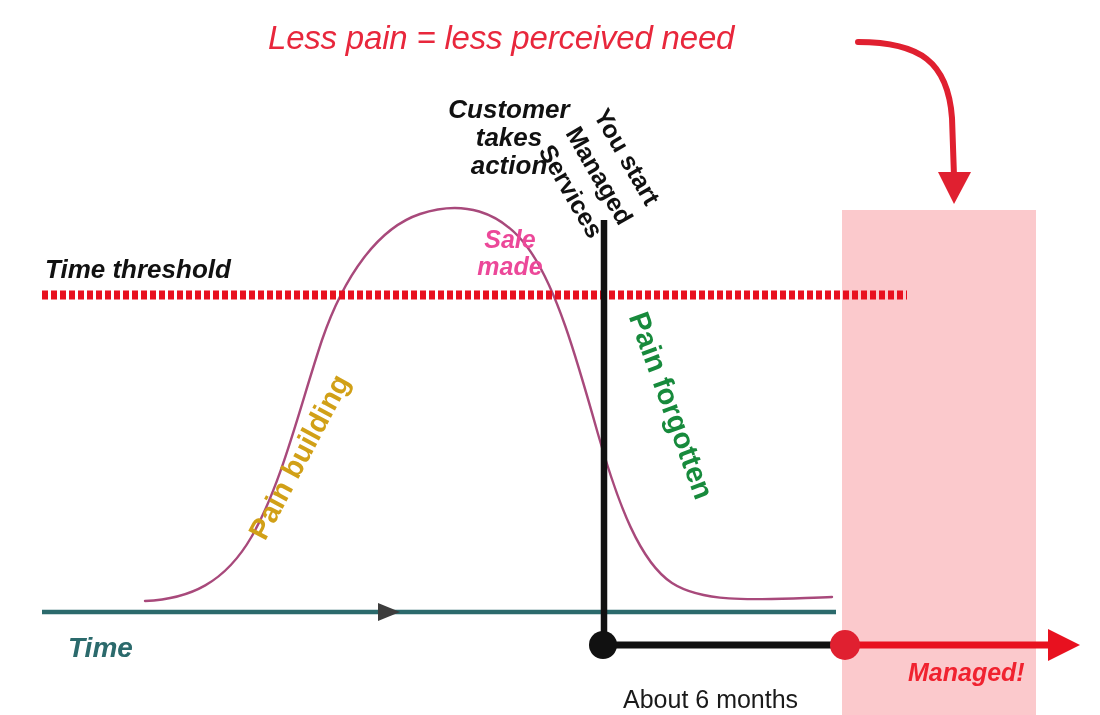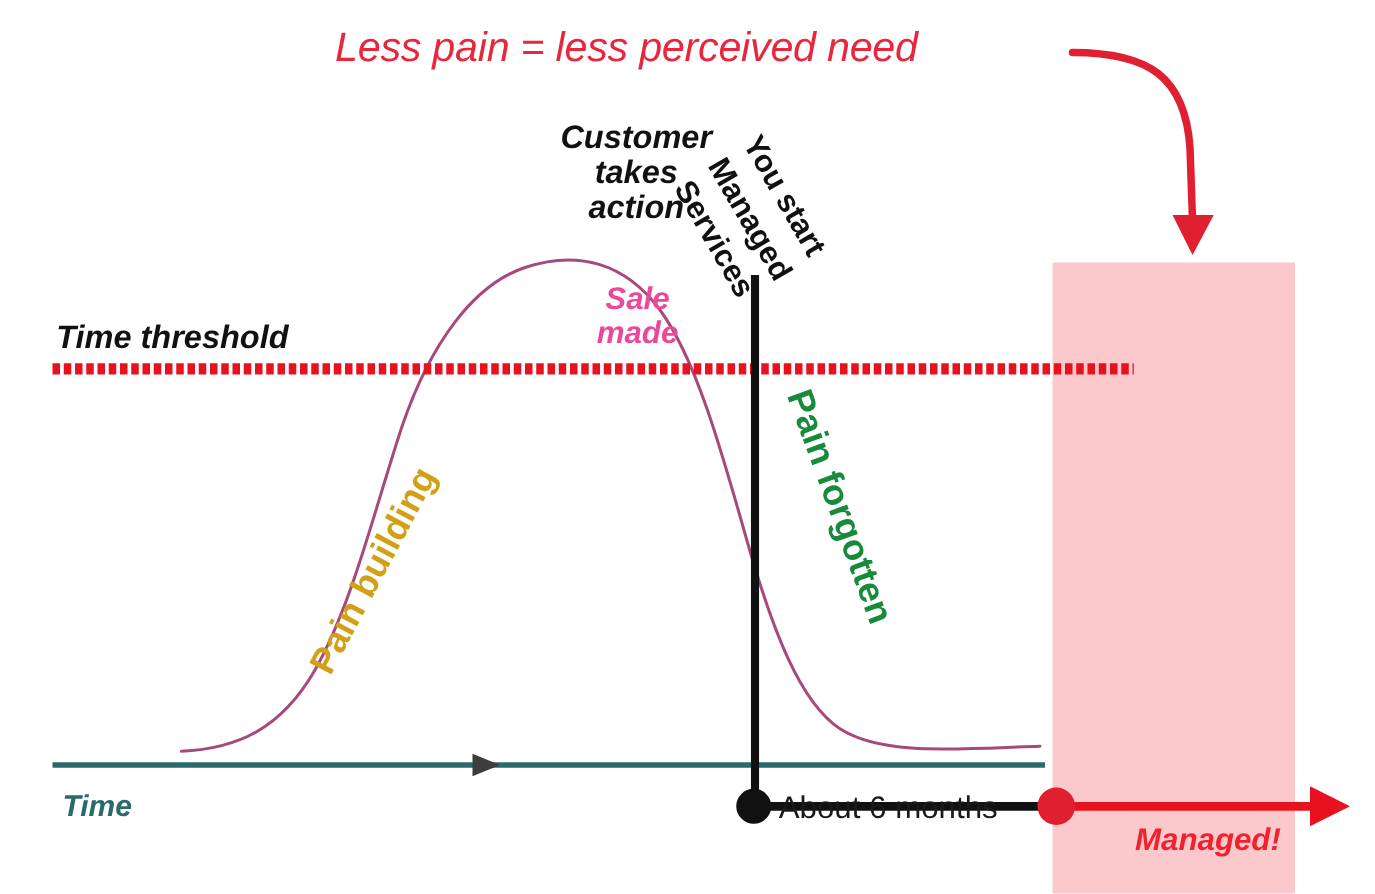--- a/index.html
+++ b/index.html
@@ -49,25 +49,25 @@
     left:243px;top:530px;
     font-size:29px;font-weight:bold;color:#D1A017;
     transform:rotate(-62deg);transform-origin:0 0;
   }
   .pain-forgotten{
     left:652px;top:308px;
     font-size:29px;font-weight:bold;color:#178A3C;
     transform:rotate(70deg);transform-origin:0 0;
   }
   .time-label{
-    left:50px;top:633px;
-    font-size:24px;font-weight:bold;font-style:italic;color:#2B6A6C;
+    left:68px;top:633px;
+    font-size:28px;font-weight:bold;font-style:italic;color:#2B6A6C;
   }
   .about-months{
-    left:623px;top:633px;
+    left:623px;top:686px;
     font-size:25px;font-weight:normal;color:#1A1A1A;
   }
   .danger{
     left:908px;top:659px;
     font-size:25px;font-weight:bold;font-style:italic;color:#F0222F;
   }
 </style>
 </head>
 <body>
 

